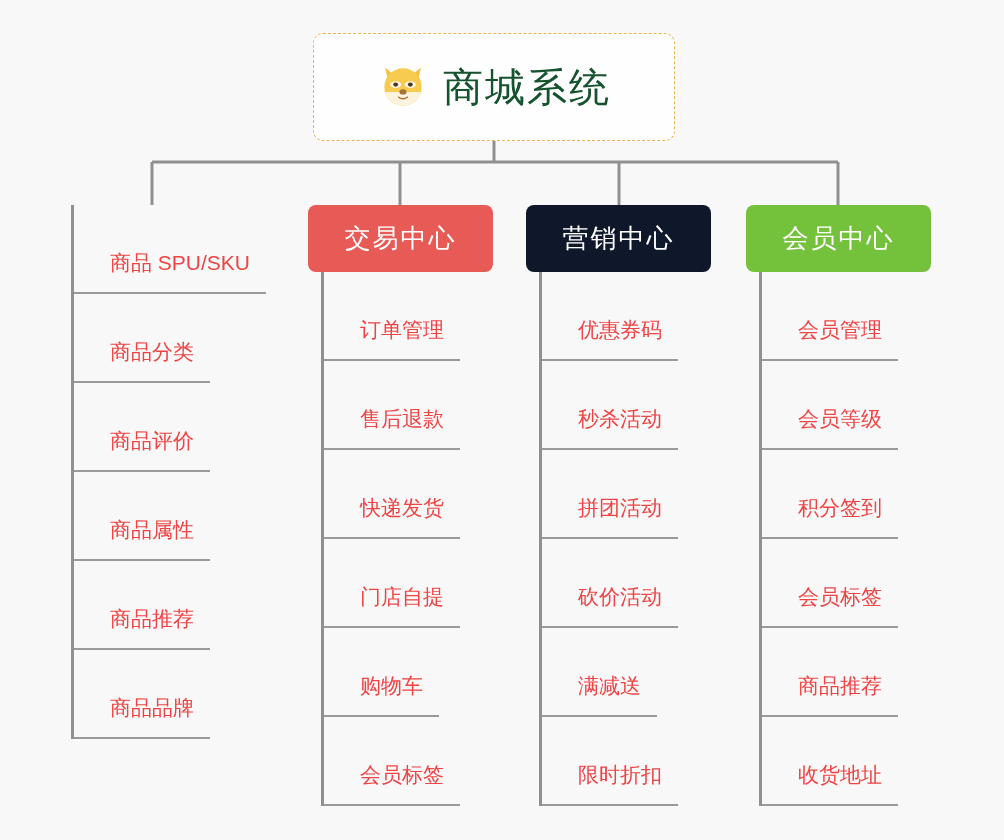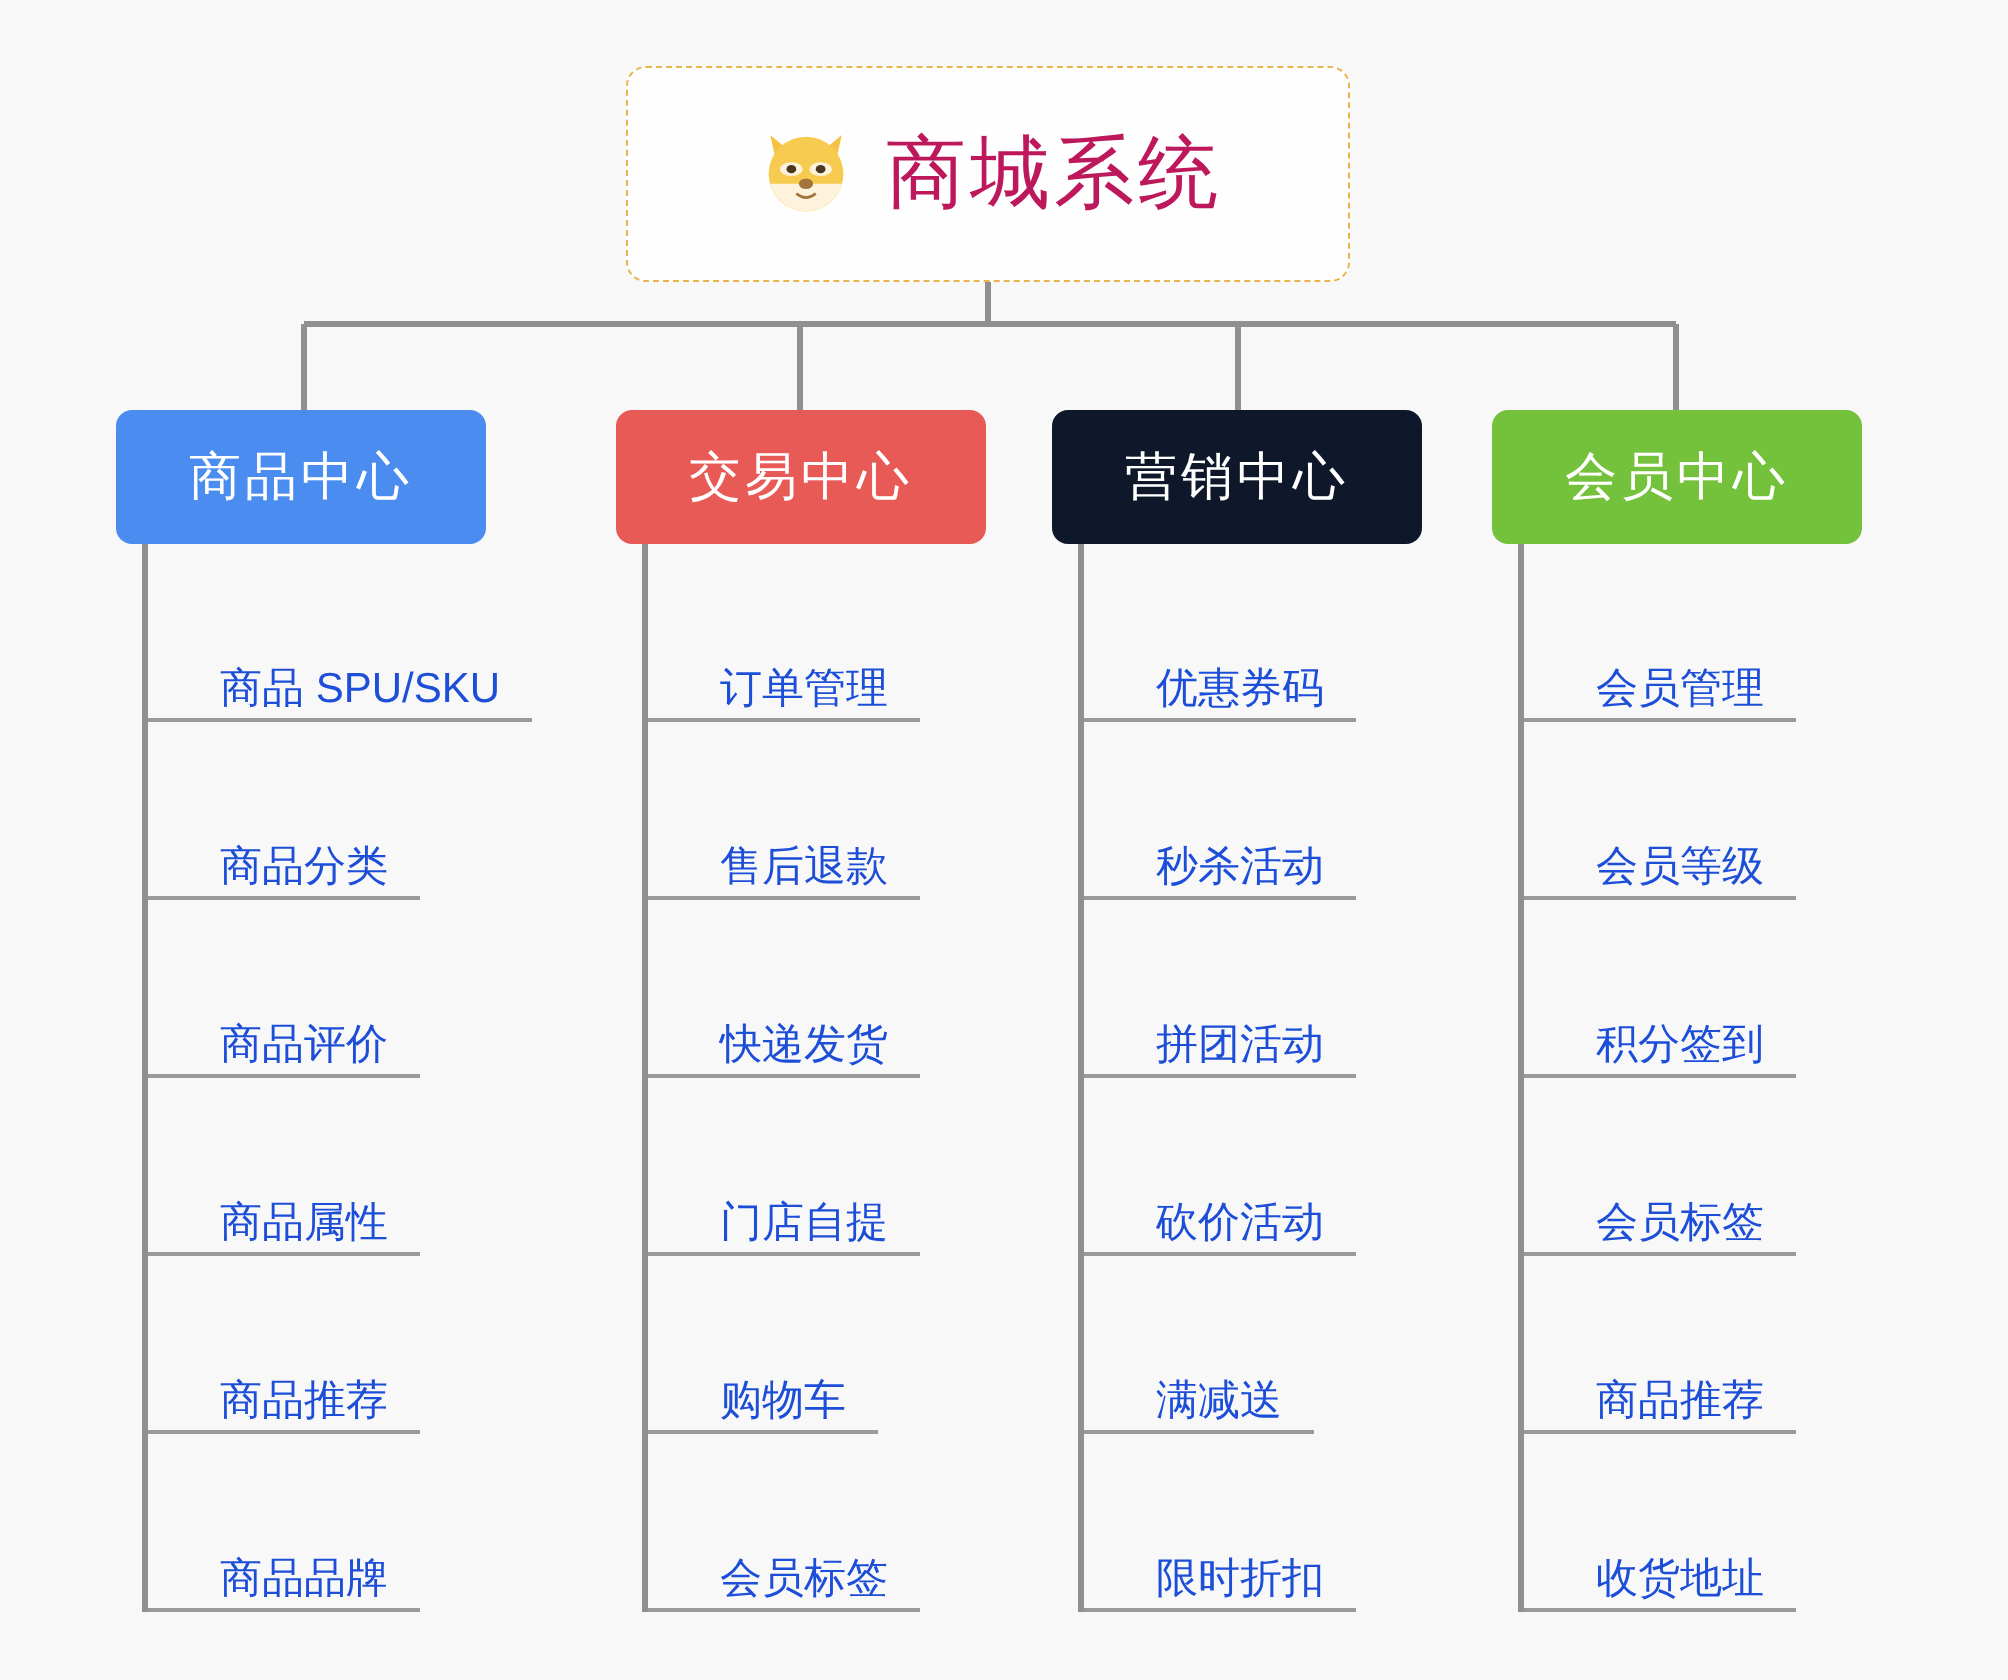--- a/index.html
+++ b/index.html
@@ -93,24 +93,24 @@
   }
   .leaf-item {
     height: 89px;
     position: relative;
     display: flex;
     align-items: flex-end;
     box-sizing: border-box;
   }
   .leaf-label {
     font-size: 21px;
-    color: #1d4ed8;
+    color: #ef4444;
     white-space: nowrap;
     padding-left: 36px;
-    padding-bottom: 6px;
+    padding-bottom: 21px;
     line-height: 1;
   }
   .leaf-underline {
     position: absolute;
     left: 0;
     bottom: 0;
     height: 2px;
     background: #9a9a9a;
   }
 </style>
@@ -138,27 +138,24 @@
         <circle cx="32" cy="32" r="23" fill="#f7cb4f"></circle>
         <path d="M32 55 A23 23 0 0 0 54 38 L10 38 A23 23 0 0 0 32 55 Z" fill="#fdf3dd"></path>
         <ellipse cx="23" cy="29" rx="7" ry="4.2" fill="#fdf3dd"></ellipse>
         <ellipse cx="41" cy="29" rx="7" ry="4.2" fill="#fdf3dd"></ellipse>
         <ellipse cx="23" cy="29" rx="3" ry="2.6" fill="#4a3721"></ellipse>
         <ellipse cx="41" cy="29" rx="3" ry="2.6" fill="#4a3721"></ellipse>
         <ellipse cx="32" cy="38" rx="4.4" ry="3.2" fill="#a3743a"></ellipse>
         <path d="M26 44 Q32 49 38 44" stroke="#a3743a" stroke-width="1.6" fill="none"></path>
       </svg>
     </span>
-    <span class="root-title" style="color: #be185d;">商城系统</span>
+    <span class="root-title" style="color: #14532d;">商城系统</span>
   </div>
 
   <div class="column col-0">
-    <div class="category-box" style="background: rgb(74, 140, 240);">
-      <span>商品中心</span>
-    </div>
     <div class="leaf-list">
       <div class="leaf-item">
         <span class="leaf-label">商品 SPU/SKU</span>
         <span class="leaf-underline" style="width: 192px;"></span>
       </div>
       <div class="leaf-item">
         <span class="leaf-label">商品分类</span>
         <span class="leaf-underline" style="width: 136px;"></span>
       </div>
       <div class="leaf-item">

